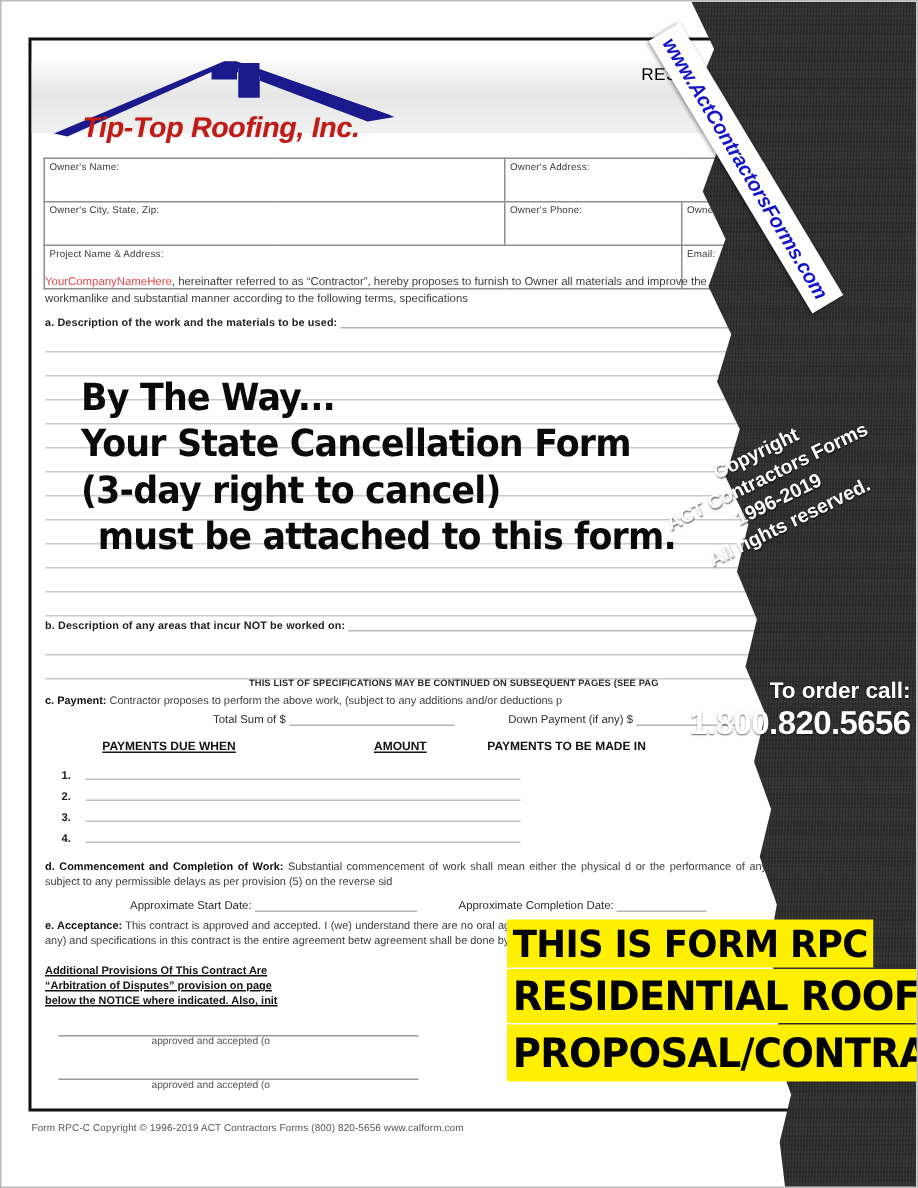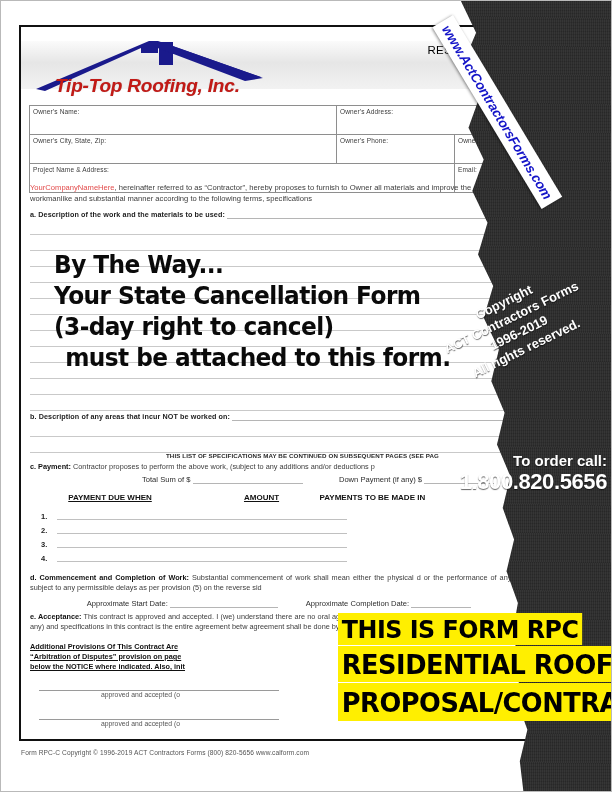--- a/index.html
+++ b/index.html
@@ -318,21 +318,21 @@
       <span style="display:inline-block;width:110px"></span>
       <span>Total Sum of $</span>
       <span class="inline-rule" style="width:110px"></span>
       <span style="display:inline-block;width:32px"></span>
       <span>Down Payment (if any) $</span>
       <span class="inline-rule" style="width:70px"></span>
     </div>
 
     <div class="cols">
       <span style="display:inline-block;width:36px"></span>
-      <span style="text-decoration:underline">PAYMENT DUE WHEN</span>
+      <span style="text-decoration:underline">PAYMENTS DUE WHEN</span>
       <span style="display:inline-block;width:88px"></span>
       <span style="text-decoration:underline">AMOUNT</span>
       <span style="display:inline-block;width:36px"></span>
       <span style="">PAYMENTS TO BE MADE IN</span>
     </div>
 
     <div class="paylines">
       <div class="payrow">
         <span class="num">1.</span>
         <span class="blank"></span>

